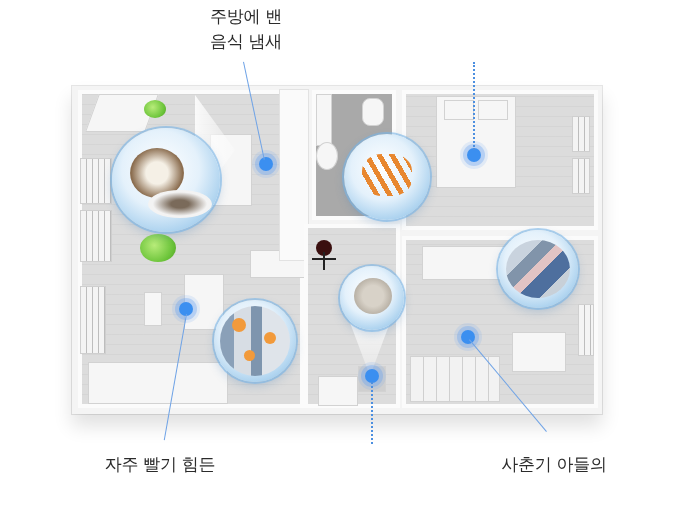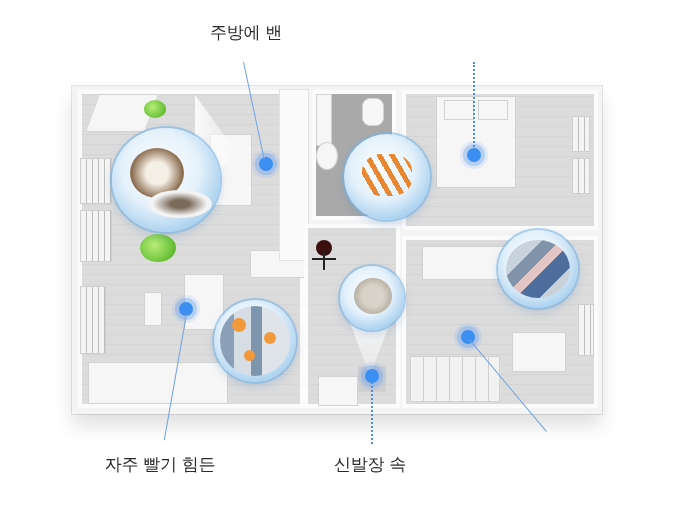--- a/index.html
+++ b/index.html
@@ -64,22 +64,23 @@
 
   .leader { position: absolute; background: #6fa3e6; width: 1px; transform-origin: top left; }
   .leader.dotted { background: none; border-left: 2px dotted #4c8fe0; width: 0; }
 
   .plant { position: absolute; border-radius: 50%; background: radial-gradient(circle at 40% 40%, #b8ec7a, #6cc43a 65%, #4e9d22); }
   .person-icon { position: absolute; }
 </style>
 </head>
 <body>
 
-<div class="label" style="left:186px; top:20px; width:120px;">
+<div class="label" style="left:186px; top:4px; width:120px;">
   <span>주방에 밴</span>
+  <span>음식 냄새</span>
 </div>
 <div class="label" style="left:388px; top:4px; width:170px;">
 </div>
 
 <div class="plan">
 
   <div class="room" style="left:6px; top:4px; width:226px; height:318px;"></div>
 
   <div class="furn" style="left:20px; top:8px; width:60px; height:38px; transform:skewX(-20deg);"></div>
   <div class="furn" style="left:138px; top:48px; width:42px; height:72px;"></div>
@@ -155,16 +156,16 @@
 <div class="leader" style="left:243px; top:62px; height:100px; transform:rotate(-12deg);"></div>
 <div class="leader dotted" style="left:473px; top:62px; height:88px;"></div>
 <div class="leader" style="left:186px; top:314px; height:128px; transform:rotate(10deg);"></div>
 <div class="leader dotted" style="left:371px; top:382px; height:62px;"></div>
 <div class="leader" style="left:469px; top:340px; height:120px; transform:rotate(-40deg);"></div>
 
 <div class="label" style="left:60px; top:452px; width:200px;">
   <span>자주 빨기 힘든</span>
 </div>
 <div class="label" style="left:272px; top:452px; width:196px;">
-  <span>신발장 속</span>
 </div>
 <div class="label" style="left:484px; top:452px; width:140px;">
+  <span>사춘기 아들의</span>
 </div>
 
 </body></html>

